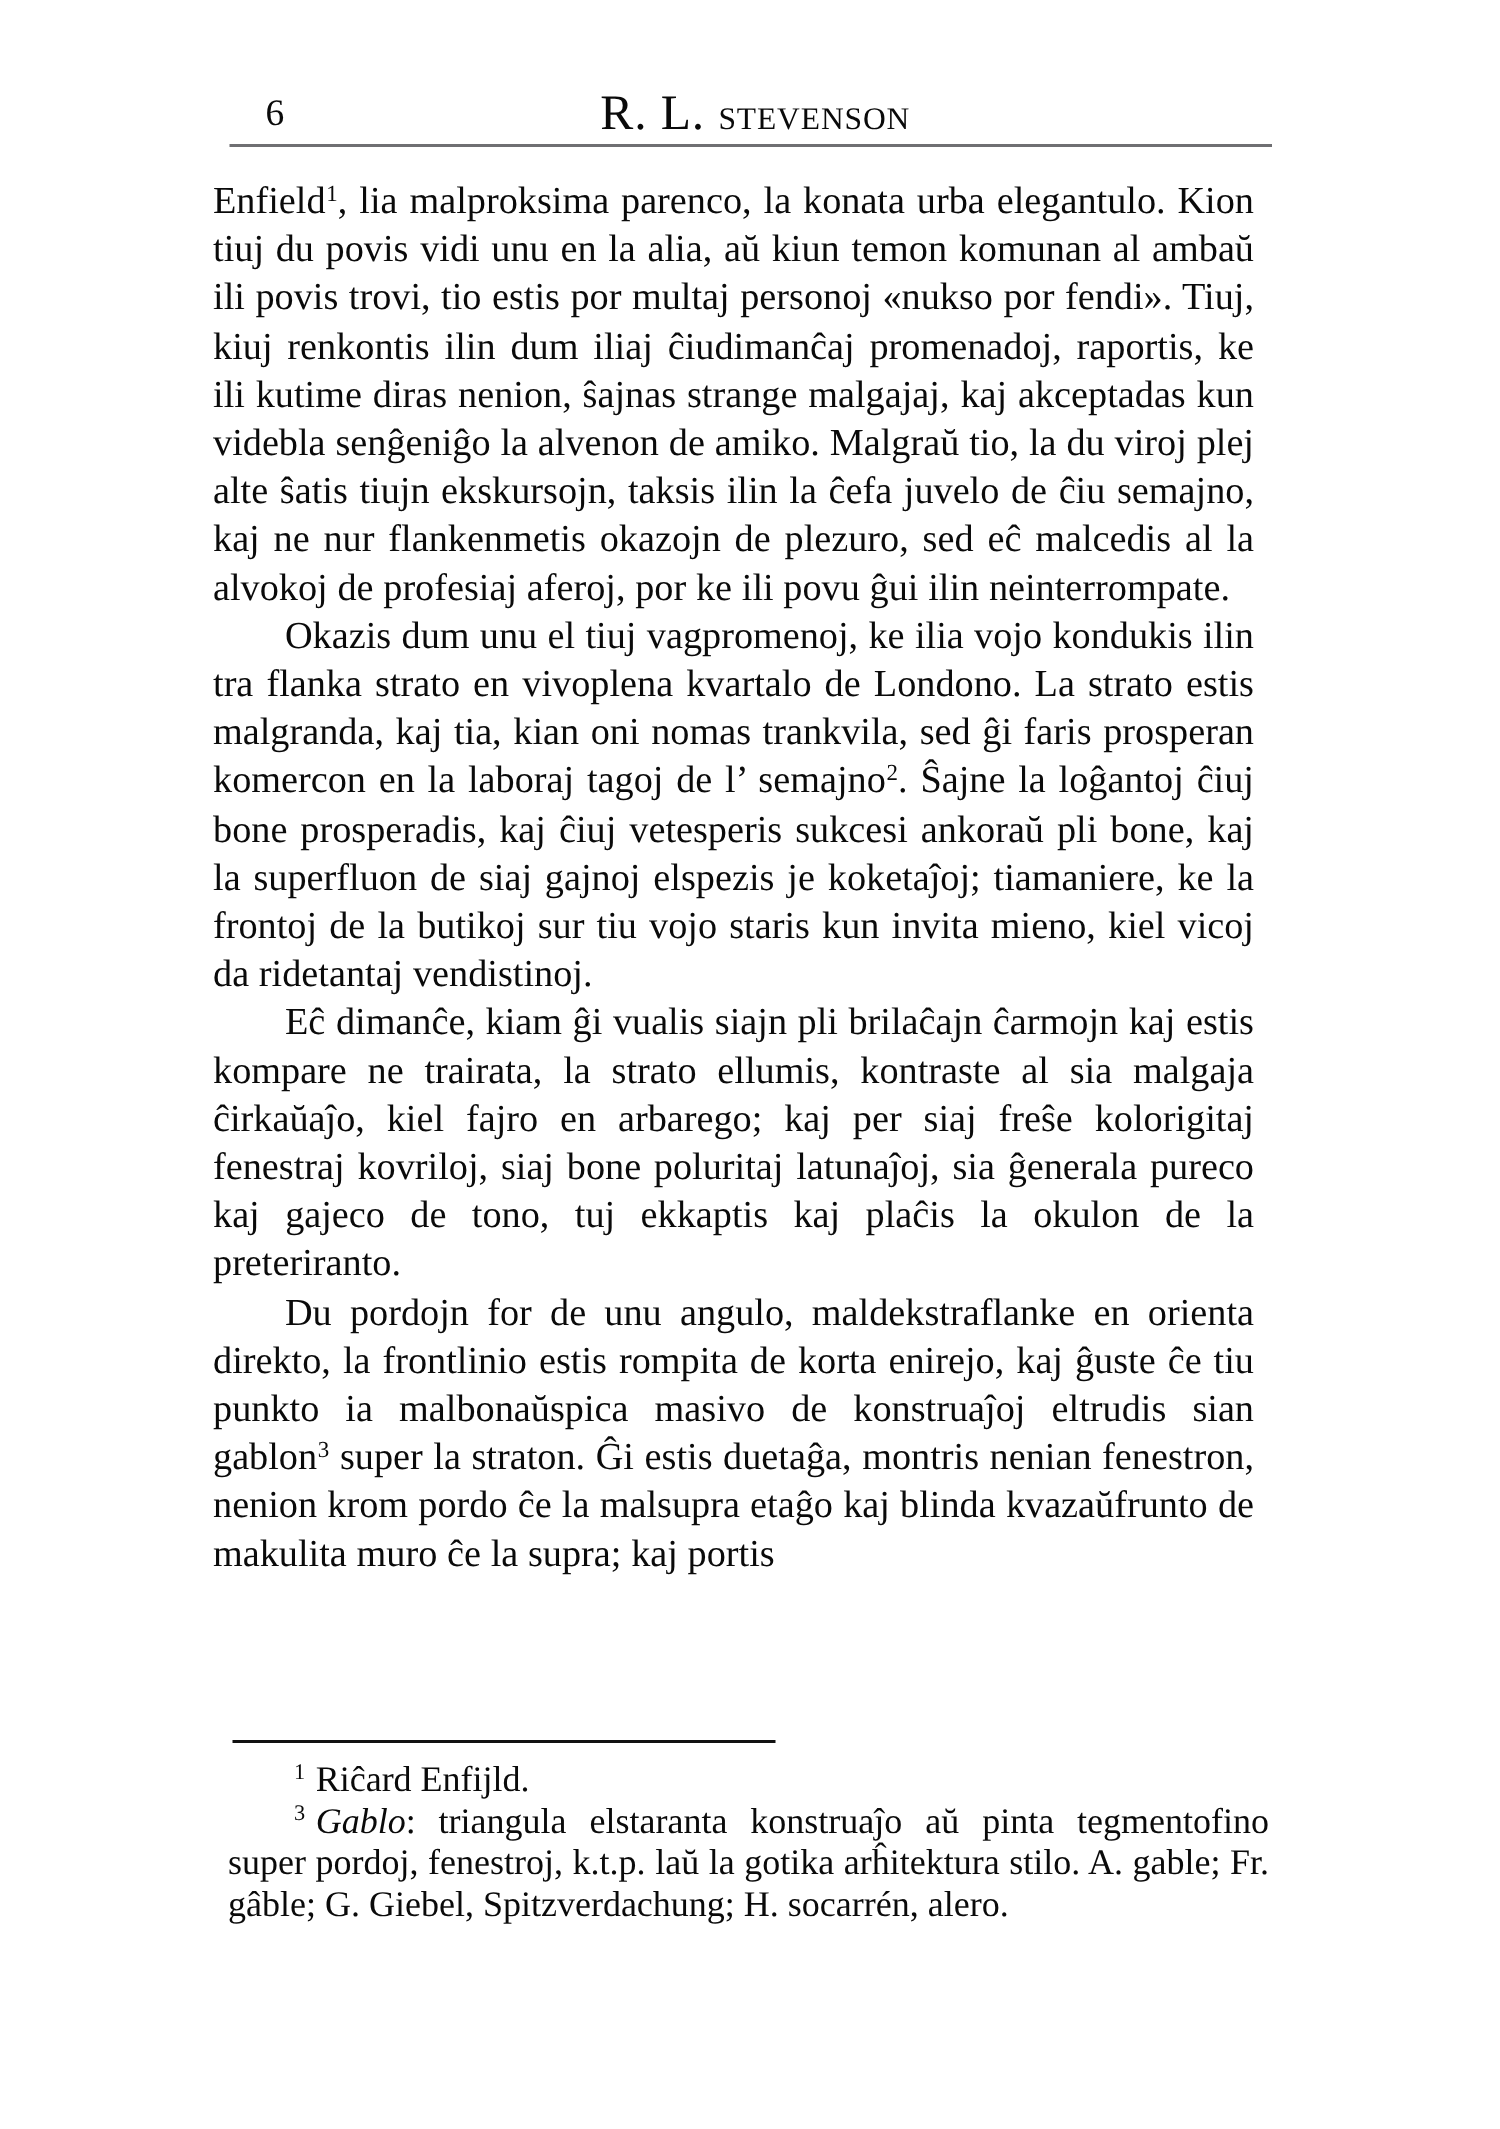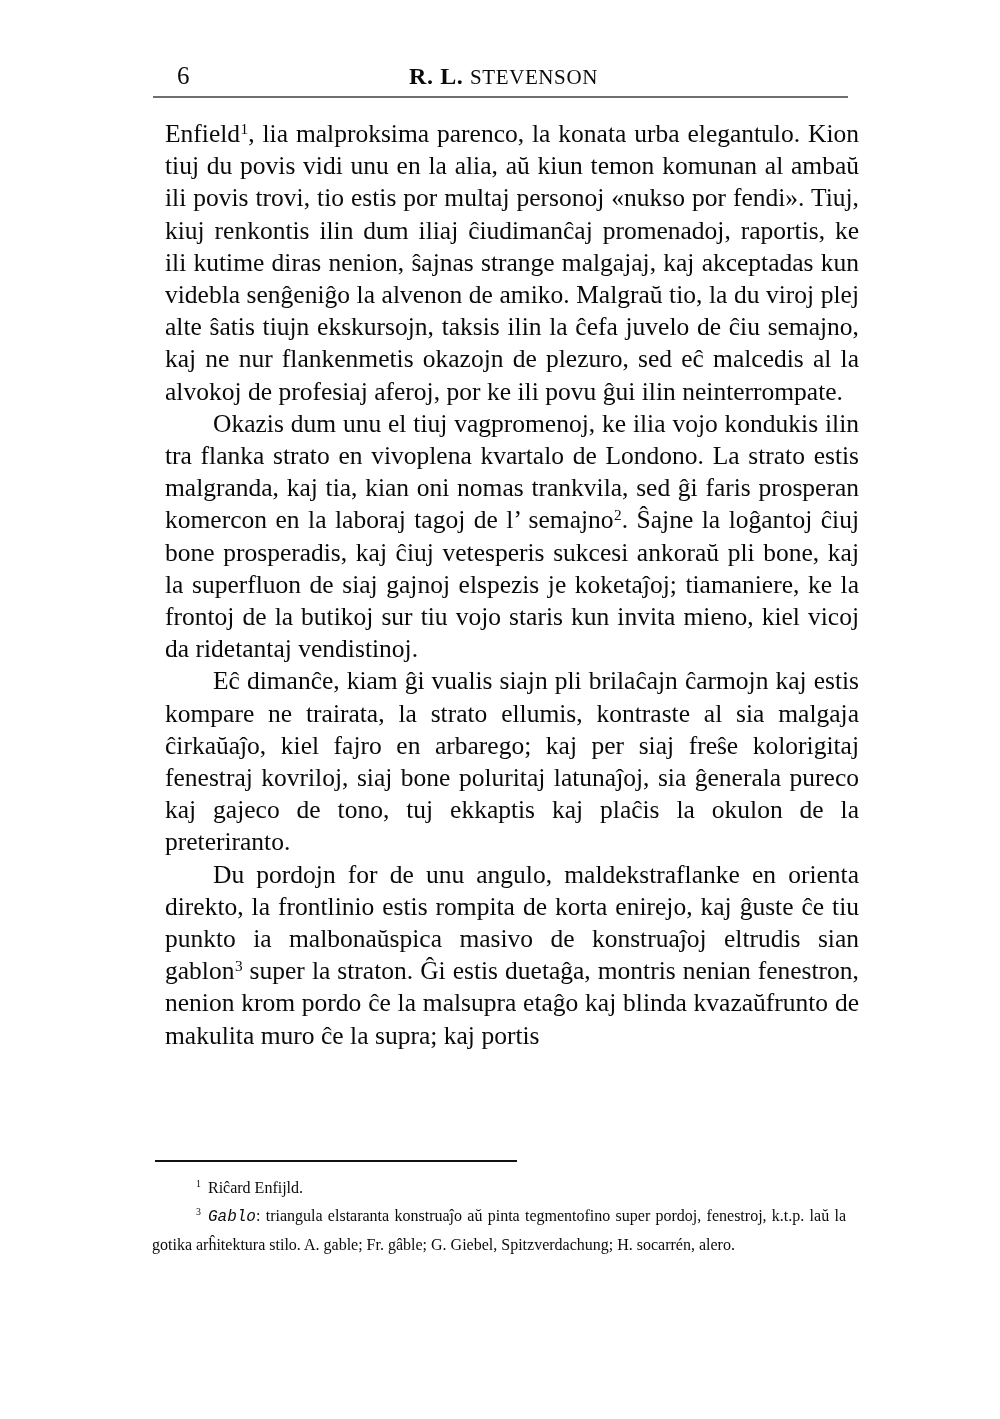--- a/index.html
+++ b/index.html
@@ -44,36 +44,35 @@
     left: 0;
     right: 0;
     top: 0;
     text-align: center;
     font-size: 21px;
     line-height: 32px;
     letter-spacing: 0.6px;
     padding-left: 6px;
   }
   .head-title .cap {
-    font-size: 24px;
-    font-weight: bold;
+    font-size: 33px;
   }
   .head-rule {
     position: absolute;
     left: 153px;
     top: 96px;
     width: 695px;
     height: 2px;
     background: #6f6f72;
   }
 
   
   .textblock {
     position: absolute;
-    left: 165px;
+    left: 142px;
     top: 118px;
     width: 694px;
   }
   p.para {
     margin: 0;
     font-size: 25.5px;
     line-height: 32.2px;
     text-align: justify;
     text-align-last: left;
     text-justify: inter-word;
@@ -104,36 +103,35 @@
     background: #111111;
   }
   .footnotes {
     position: absolute;
     left: 152px;
     top: 1174px;
     width: 694px;
   }
   p.fn {
     margin: 0;
-    font-size: 16px;
+    font-size: 24px;
     line-height: 27.6px;
     text-align: justify;
     text-align-last: left;
     text-indent: 44px;
     hyphens: none;
   }
   p.fn sup.fnmark {
     font-size: 0.62em;
     vertical-align: 0.56em;
     line-height: 0;
     padding-right: 7px;
   }
   p.fn i {
     font-style: italic;
-    font-family: Liberation Mono, monospace;
   }
 </style>
 </head>
 <body>
 
 <div class="page">
 
   <div class="running-head">
     <div class="folio">6</div>
     <div class="head-title"><span class="cap">R. L. </span><span>STEVENSON</span></div>

